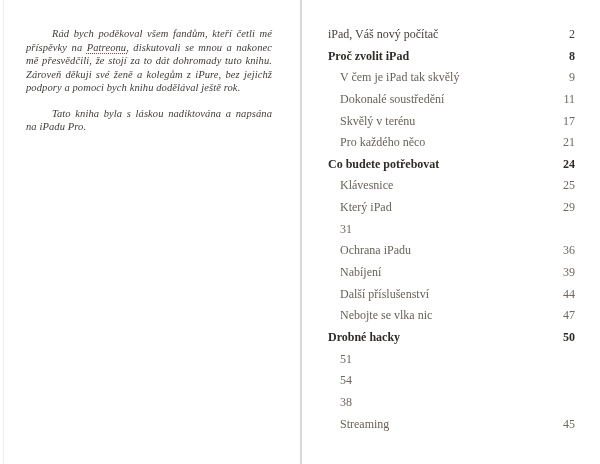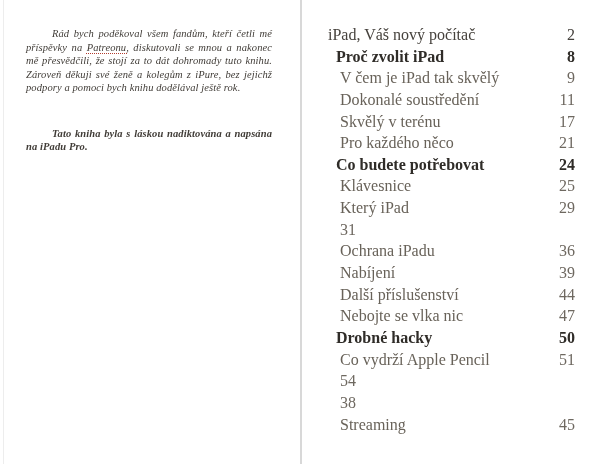--- a/index.html
+++ b/index.html
@@ -35,43 +35,43 @@
   }
   .para {
     font-style: italic;
     font-size: 10.5px;
     line-height: 13.5px;
     color: #403c37;
     text-align: justify;
     text-indent: 26px;
     letter-spacing: 0.1px;
   }
-  .colophon { margin-top: 32px; font-weight: bold; }
+  .colophon { margin-top: 12px; }
   .spellcheck {
     text-decoration: underline dotted #b23c2e 1px;
     text-underline-offset: 2px;
   }
 
   
   .toc {
     position: absolute;
     left: 328px; top: 24px;
     width: 247px;
   }
   .toc-row {
     display: flex;
     justify-content: space-between;
     align-items: baseline;
     height: 21.65px;
     line-height: 21.65px;
-    font-size: 16px;
+    font-size: 12px;
     color: #46423d;
     cursor: pointer;
   }
-  .toc-row.bold { font-weight: bold; color: #2f2c28; margin-left: 8px; }
+  .toc-row.bold { font-weight: bold; color: #2f2c28; }
   .toc-row.lvl1 { padding-left: 12px; color: #686259; justify-content: space-between; }
   .toc-row .toc-page { text-align: right; }
   .toc-row.lvl1 .toc-page { color: #6e6860; }
 </style>
 </head>
 <body>
 
 <div class="spread">
 
   <div class="edge-line"></div>
@@ -141,21 +141,20 @@
       </div>
       <div class="toc-row lvl1">
         <span class="toc-label">Nebojte se vlka nic</span>
         <span class="toc-page">47</span>
       </div>
       <div class="toc-row lvl0 bold">
         <span class="toc-label">Drobné hacky</span>
         <span class="toc-page">50</span>
       </div>
       <div class="toc-row lvl1">
-        <span class="toc-label">Co vydrží Apple Pencil</span>
         <span class="toc-page">51</span>
       </div>
       <div class="toc-row lvl1">
         <span class="toc-page">54</span>
       </div>
       <div class="toc-row lvl1">
         <span class="toc-page">38</span>
       </div>
       <div class="toc-row lvl1">
         <span class="toc-label">Streaming</span>

